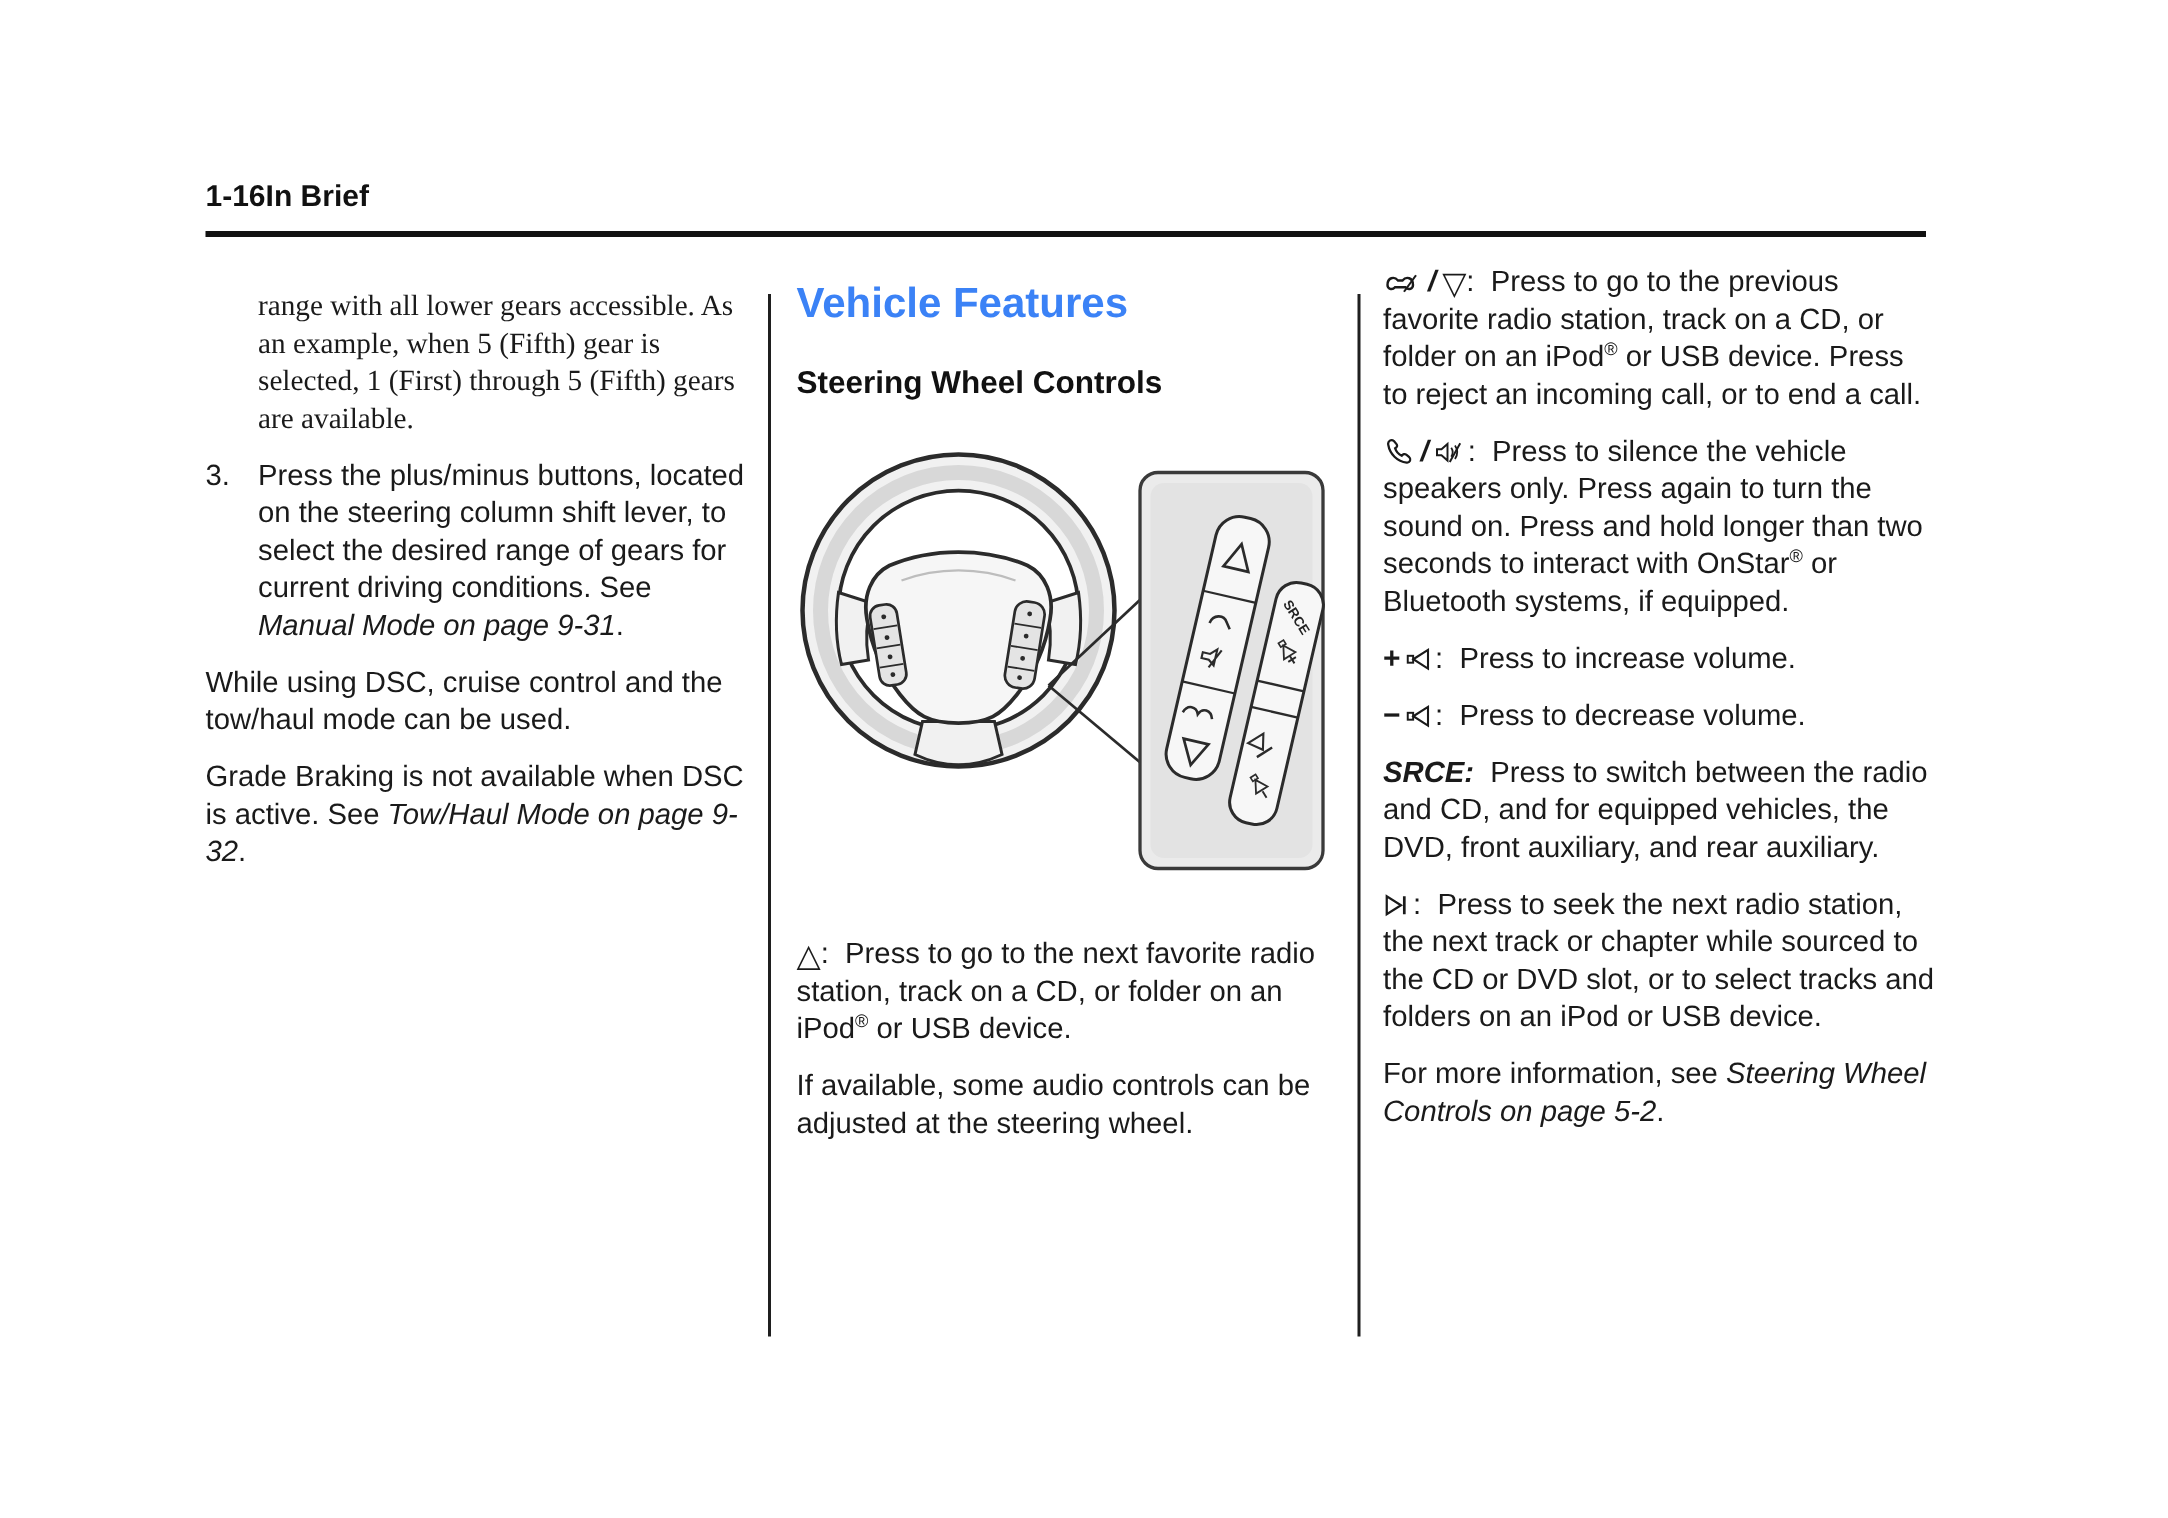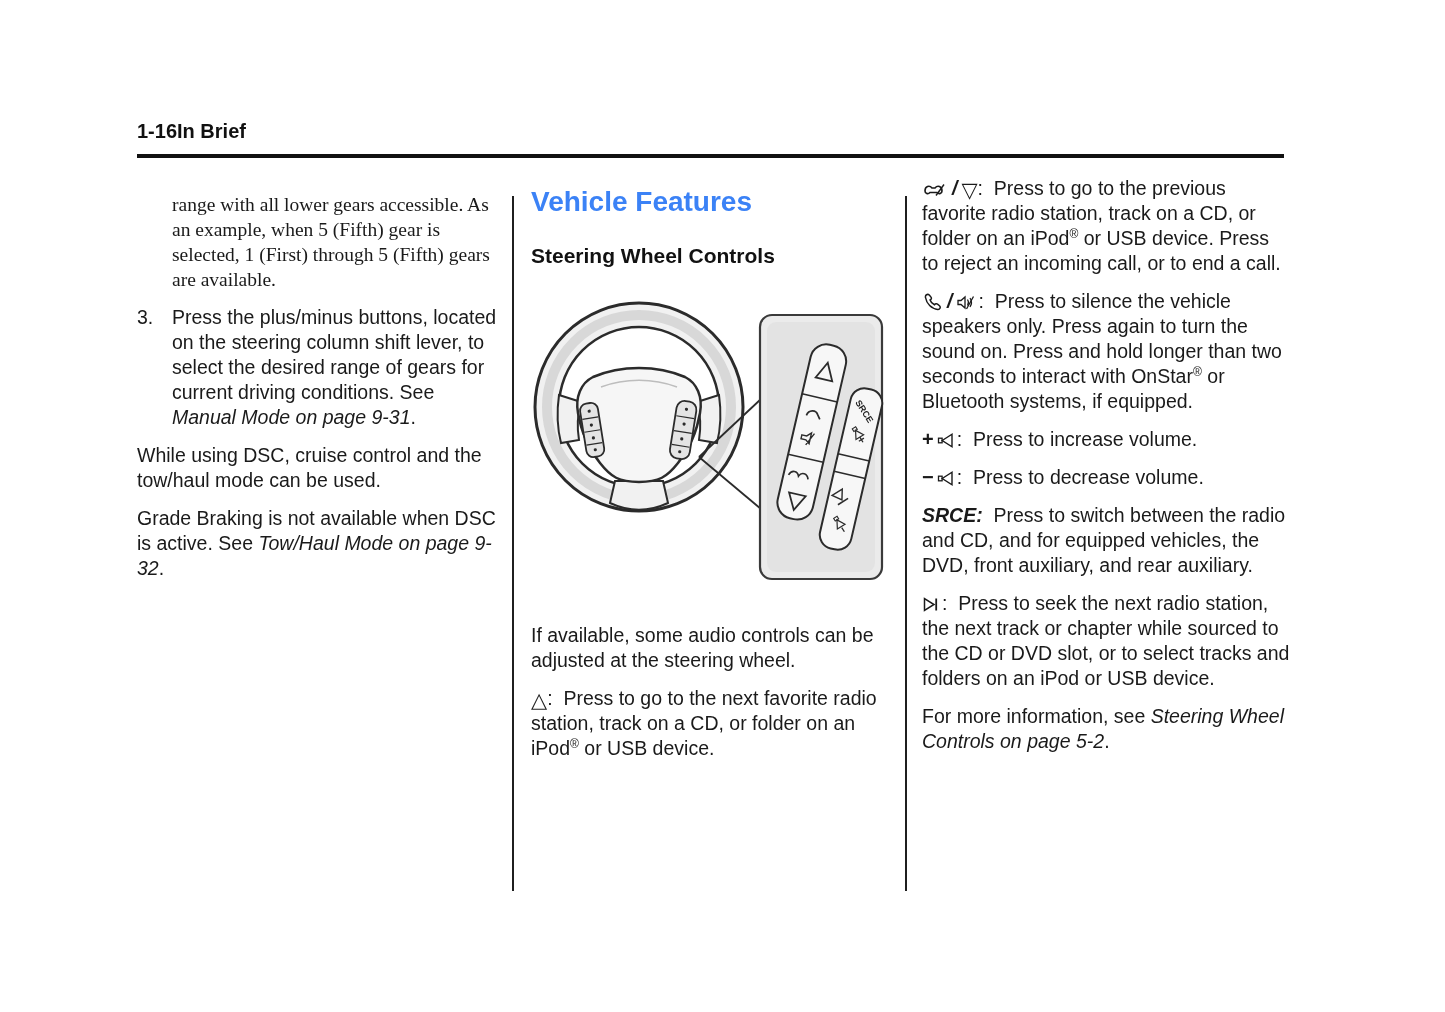--- a/index.html
+++ b/index.html
@@ -144,22 +144,22 @@
             <g transform="rotate(45 322 235)">
               <rect x="313" y="233" width="3" height="4" fill="none" stroke="#2b2b2b" stroke-width="1.1"></rect>
               <polygon points="316,235 324,230.5 324,239.5" fill="none" stroke="#2b2b2b" stroke-width="1.2"></polygon>
               <line x1="325" y1="235" x2="330" y2="235" stroke="#2b2b2b" stroke-width="1.3"></line>
             </g>
           </g>
         </g>
       </svg>
     </div>
 
+    <p><span class="tri">△</span><span><span>:&nbsp; Press to go to the next favorite radio station, track on a CD, or folder on an iPod</span><sup>®</sup><span> or USB device.</span></span></p>
     <p>If available, some audio controls can be adjusted at the steering wheel.</p>
-    <p><span class="tri">△</span><span><span>:&nbsp; Press to go to the next favorite radio station, track on a CD, or folder on an iPod</span><sup>®</sup><span> or USB device.</span></span></p>
   </div>
 
   <div class="col col-right">
 
     <p>
       <svg class="ic" width="24" height="17" viewBox="0 0 24 17">
         <path d="M3,10 C3,5 7.5,4 10,7 L13,7 C15.5,4 20,5 20,10 C20,12.5 17,13.7 15,11.5 L8,11.5 C6,13.7 3,12.5 3,10 Z" fill="none" stroke="#1a1a1a" stroke-width="1.6"></path>
         <line x1="14" y1="14.5" x2="22" y2="3.5" stroke="#1a1a1a" stroke-width="1.4"></line>
       </svg><span class="slash">/</span><span class="tri">▽</span><span><span>:&nbsp; Press to go to the previous favorite radio station, track on a CD, or folder on an iPod</span><sup>®</sup><span> or USB device. Press to reject an incoming call, or to end a call.</span></span>
     </p>

